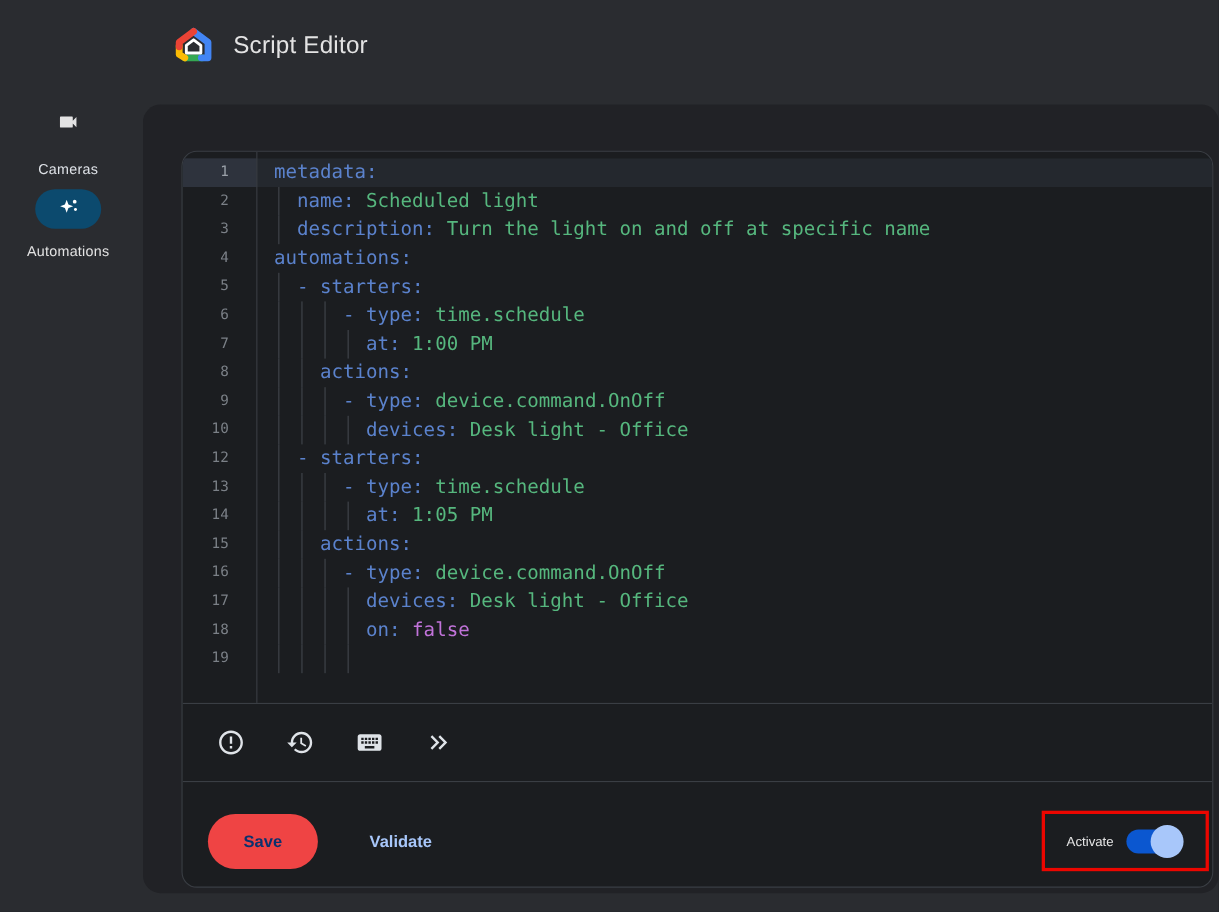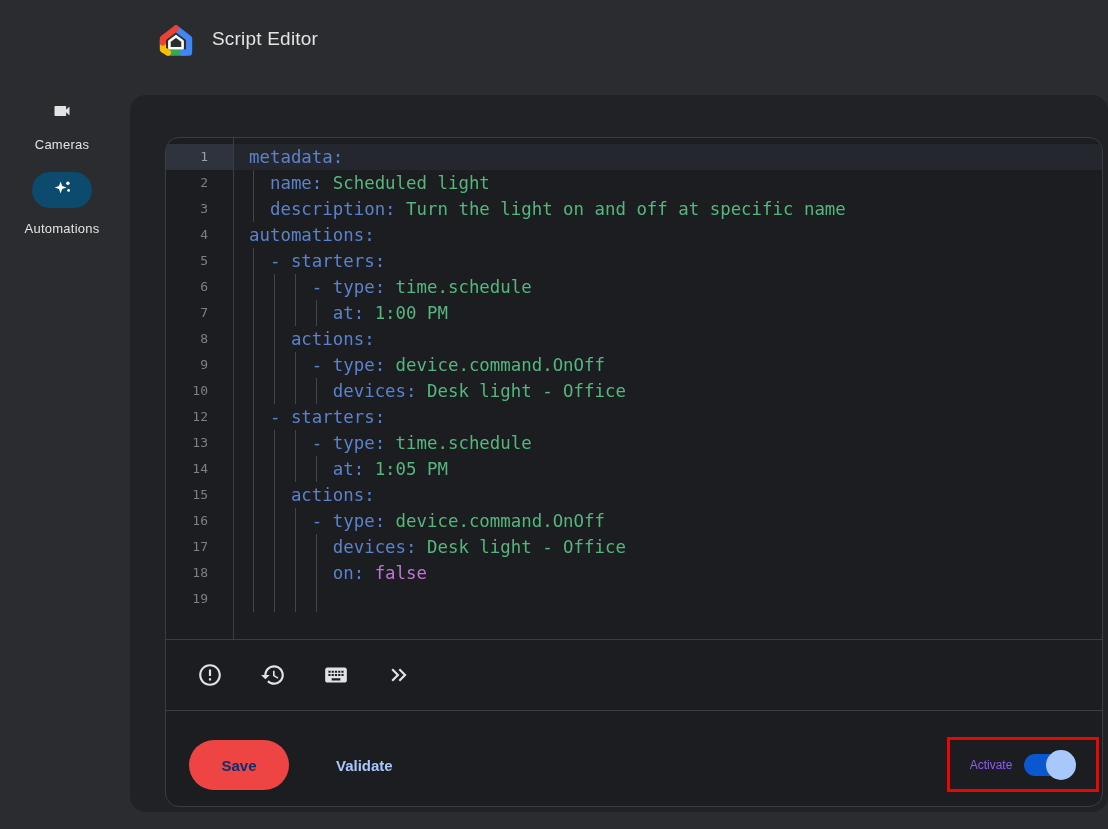--- a/index.html
+++ b/index.html
@@ -3,29 +3,29 @@
 <meta charset="utf-8">
 <style>
   html,body{margin:0;padding:0}
   body{
     width:1108px;height:829px;position:relative;overflow:hidden;
     background:#2a2c30;
     font-family:"Liberation Sans", sans-serif;
   }
   
   .header-logo{position:absolute;left:158px;top:24px;width:36px;height:34px}
-  .header-title{position:absolute;left:212px;top:28px;font-size:19px;color:#e3e3e3;letter-spacing:.2px}
+  .header-title{position:absolute;left:212px;top:28px;font-size:22px;color:#e3e3e3;letter-spacing:.2px}
 
   
   .rail-item{position:absolute;width:124px;left:0;text-align:center;cursor:pointer}
   .rail-cameras{top:101px}
   .rail-automations{top:172px}
   .rail-icon{display:inline-block;color:#e3e3e3}
   .rail-label{display:block;font-size:13px;color:#dfe3e8;letter-spacing:.25px}
-  .rail-cameras .rail-label{margin-top:12px}
+  .rail-cameras .rail-label{margin-top:20px}
   .rail-pill{width:60px;height:36px;border-radius:18px;background:#0c4a6e;margin:0 auto;
              display:flex;align-items:center;justify-content:center}
   .rail-automations .rail-label{margin-top:13px;font-weight:500;color:#e3e3e3}
 
   
   .panel{position:absolute;left:130px;top:95px;width:978px;height:717px;
          background:#212226;border-radius:16px}
   .container{position:absolute;left:35px;top:42px;width:938px;height:670px;
              background:#1b1d20;border:1px solid #3a3e44;border-radius:14px;
              box-sizing:border-box;display:flex;flex-direction:column;overflow:hidden}
@@ -54,21 +54,21 @@
   
   .footer{flex:1;position:relative}
   .save-btn{position:absolute;left:23px;top:29px;width:100px;height:50px;border-radius:25px;
             background:#ef4444;color:#0a316e;border:none;font-size:15px;font-weight:600;
             font-family:"Liberation Sans",sans-serif;cursor:pointer}
   .validate-btn{position:absolute;left:164px;top:29px;height:50px;background:none;border:none;
             color:#a8c7fa;font-size:15px;font-weight:600;font-family:"Liberation Sans",sans-serif;cursor:pointer}
   .activate-box{position:absolute;right:3px;top:26px;width:152px;height:55px;border:3px solid #ec0600;
             box-sizing:border-box;display:flex;align-items:center;justify-content:center;gap:12px;
             padding-right:4px}
-  .activate-label{font-size:12px;color:#8b5cf6}
+  .activate-label{font-size:12px;color:#e5e5e5}
   .switch{width:48px;height:22px;border-radius:11px;background:#0b57d0;position:relative;cursor:pointer;flex:none}
   .switch .thumb{position:absolute;right:-4px;top:-4px;width:30px;height:30px;border-radius:50%;background:#a8c7fa}
 </style>
 </head>
 <body>
 
 <svg class="header-logo" viewBox="0 0 36 32">
   <path d="M10 27.6 H26" stroke="#34A853" stroke-width="6.2" fill="none" stroke-linecap="round"></path>
   <path d="M4.9 16.5 V24.5 L10 27.6" stroke="#FBBC04" stroke-width="6.2" fill="none" stroke-linecap="round" stroke-linejoin="round"></path>
   <path d="M18 3.6 L31.1 13.4 V27.6 H25" stroke="#4285F4" stroke-width="6.2" fill="none" stroke-linecap="round" stroke-linejoin="round"></path>

